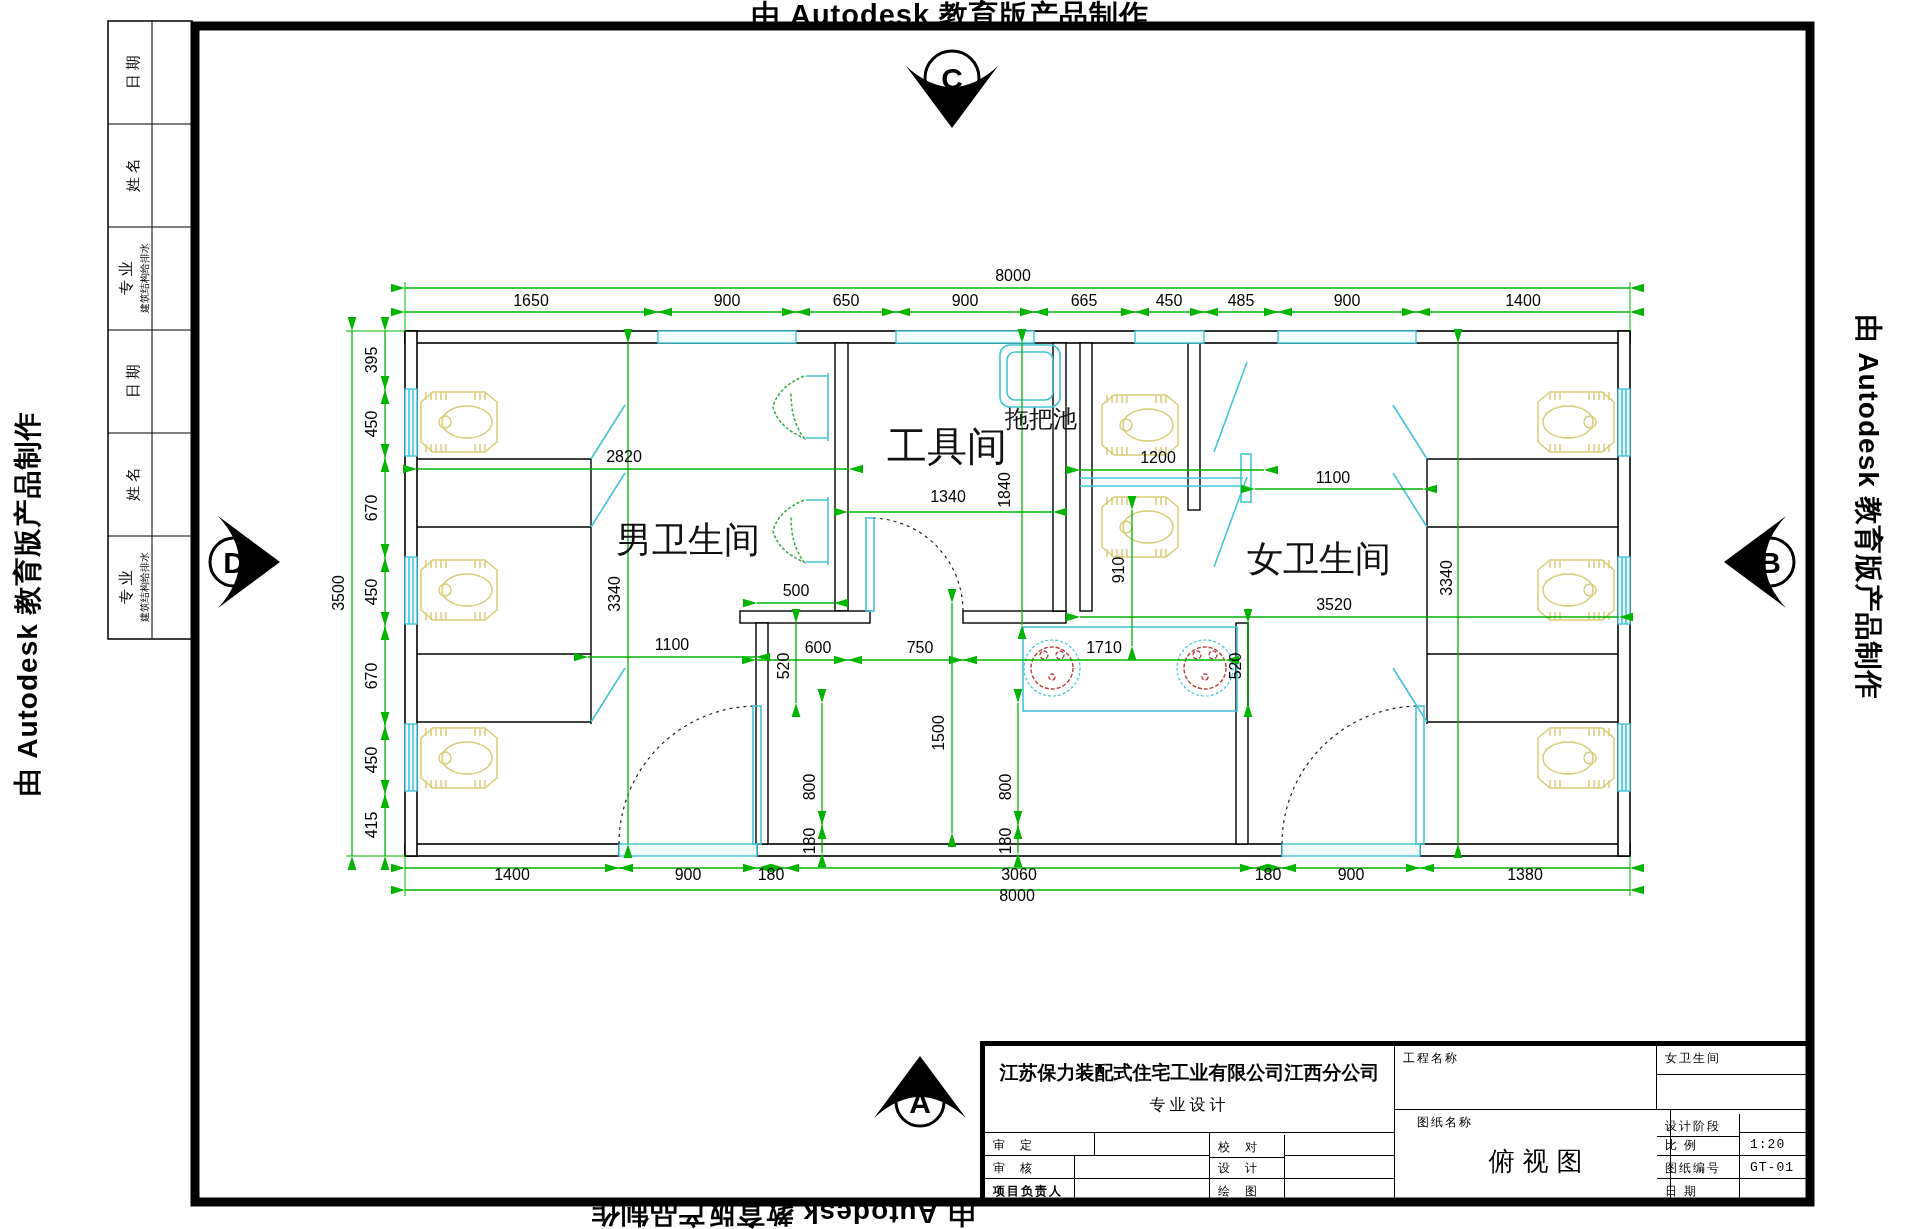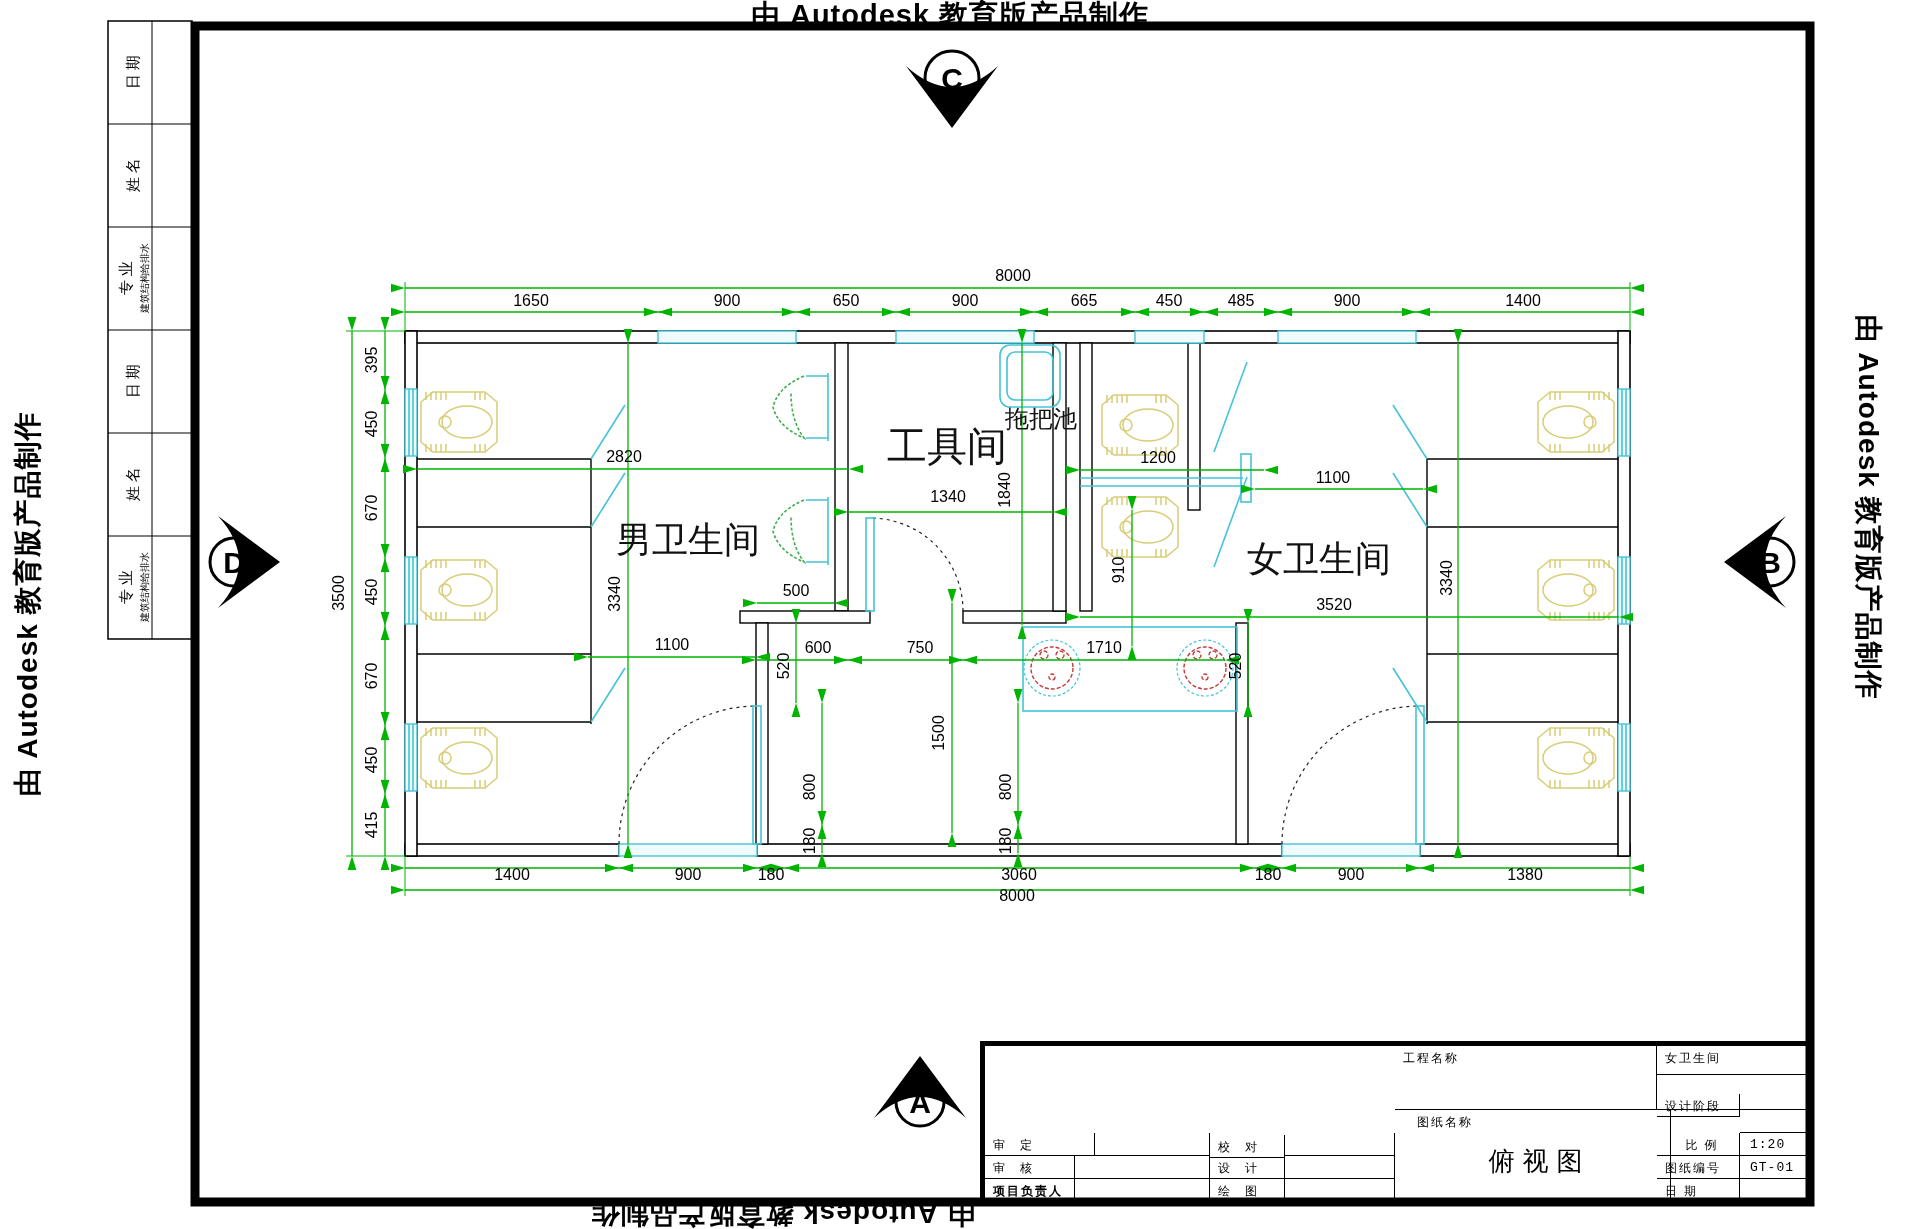--- a/index.html
+++ b/index.html
@@ -38,20 +38,24 @@
   .tb-lab{padding:4px 6px 0 8px;letter-spacing:6px;}
   .tb-small-lab{padding:4px 0 0 8px;letter-spacing:2px;}
   .tb-val{padding:4px 0 0 10px;letter-spacing:1px;font:13px "Liberation Mono",monospace;}
   .tb-drawname{position:absolute;width:100%;text-align:center;top:34px;
     font:26px "DejaVu Serif",serif;letter-spacing:8px;}
 </style>
 </head>
 <body>
 
 <div id="title-block">
+  <div class="tb-cell br bb tb-company" style="left:0;top:0;width:410px;height:87px;">
+    <div class="l1">江苏保力装配式住宅工业有限公司江西分公司</div>
+    <div class="l2">专业设计</div>
+  </div>
   <div class="tb-cell br bb tb-lab" style="left:0;top:87px;width:110px;height:23px;">审 定</div>
   <div class="tb-cell br bb" style="left:90px;top:87px;width:135px;height:23px;"></div>
   <div class="tb-cell br bb tb-lab" style="left:225px;top:89px;width:75px;height:23px;">校 对</div>
   <div class="tb-cell br bb" style="left:300px;top:87px;width:110px;height:23px;"></div>
   <div class="tb-cell br bb tb-lab" style="left:0;top:110px;width:90px;height:23px;">审 核</div>
   <div class="tb-cell br bb" style="left:90px;top:110px;width:135px;height:23px;"></div>
   <div class="tb-cell br bb tb-lab" style="left:225px;top:110px;width:75px;height:23px;">设 计</div>
   <div class="tb-cell br bb" style="left:300px;top:110px;width:110px;height:23px;"></div>
   <div class="tb-cell br tb-small-lab" style="left:0;top:133px;width:90px;height:23px;font-weight:bold;">项目负责人</div>
   <div class="tb-cell br" style="left:90px;top:133px;width:135px;height:23px;"></div>
@@ -59,23 +63,23 @@
   <div class="tb-cell br" style="left:300px;top:133px;width:110px;height:23px;"></div>
 
   <div class="tb-cell br bb tb-small-lab" style="left:410px;top:0;width:262px;height:64px;">工程名称</div>
   <div class="tb-cell bb tb-small-lab" style="left:672px;top:0;width:153px;height:29px;">女卫生间</div>
   <div class="tb-cell bb" style="left:672px;top:29px;width:153px;height:35px;"></div>
 
   <div class="tb-cell br" style="left:424px;top:64px;width:262px;height:92px;">
     <div class="tb-small-lab">图纸名称</div>
     <div class="tb-drawname">俯视图</div>
   </div>
-  <div class="tb-cell br bb tb-small-lab" style="left:672px;top:48px;width:83px;height:23px;">设计阶段</div>
+  <div class="tb-cell br bb tb-small-lab" style="left:672px;top:68px;width:83px;height:23px;">设计阶段</div>
   <div class="tb-cell bb" style="left:755px;top:64px;width:70px;height:23px;"></div>
-  <div class="tb-cell br bb tb-small-lab" style="left:672px;top:87px;width:83px;height:23px;text-align:center;">比 例</div>
+  <div class="tb-cell br bb tb-small-lab" style="left:672px;top:87px;width:83px;height:23px;">比 例</div>
   <div class="tb-cell bb tb-val" style="left:755px;top:87px;width:70px;height:23px;">1:20</div>
   <div class="tb-cell br bb tb-small-lab" style="left:672px;top:110px;width:83px;height:23px;font-family:Liberation Mono, monospace;">图纸编号</div>
   <div class="tb-cell bb tb-val" style="left:755px;top:110px;width:70px;height:23px;">GT-01</div>
   <div class="tb-cell br tb-small-lab" style="left:672px;top:133px;width:83px;height:23px;">日 期</div>
   <div class="tb-cell" style="left:755px;top:133px;width:70px;height:23px;"></div>
 </div>
 
 <div class="wm" style="left:670px;top:-4px;width:560px;text-align:center;font-size:29px;">由 Autodesk 教育版产品制作</div>
 <div class="wm" style="left:503px;top:1194px;width:560px;text-align:center;transform:rotate(180deg);">由 Autodesk 教育版产品制作</div>
 <div class="wm" style="left:-252px;top:585px;width:560px;text-align:center;transform:rotate(-90deg);">由 Autodesk 教育版产品制作</div>

